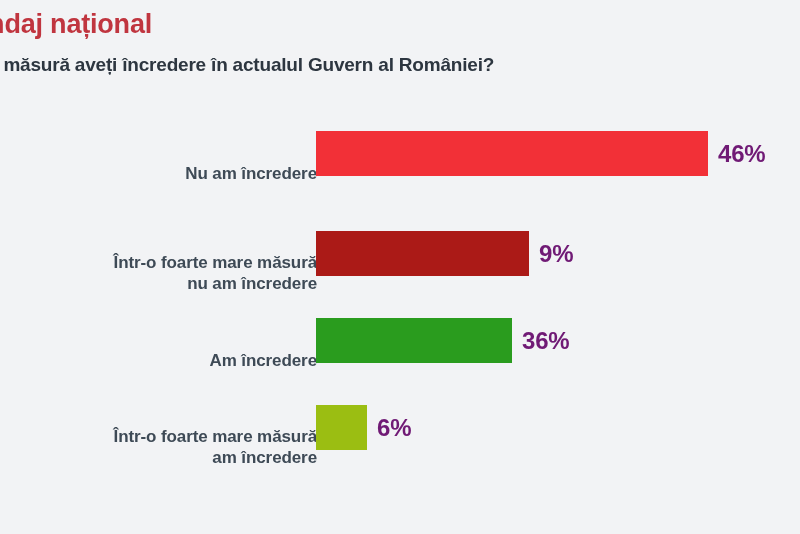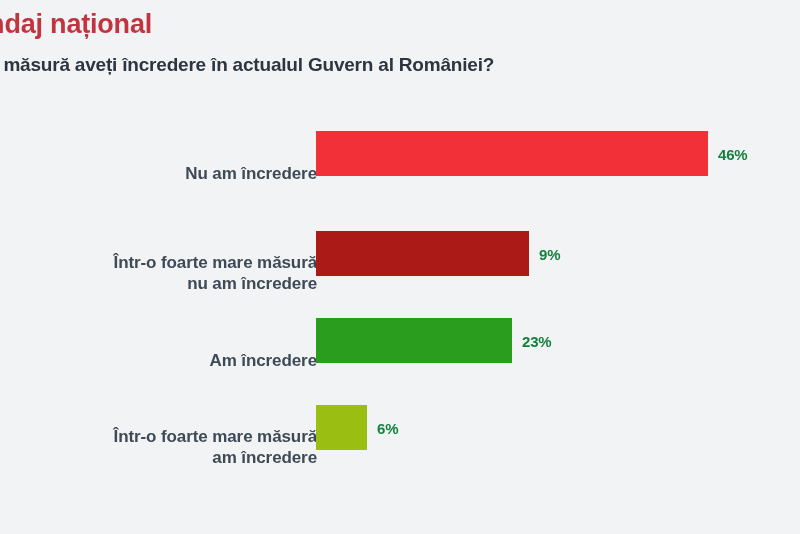--- a/index.html
+++ b/index.html
@@ -73,23 +73,23 @@
     height: 45px;
   }
   .bar {
     height: 45px;
     width: 0;
   }
   .bar-value {
     position: absolute;
     top: 50%;
     transform: translateY(-50%);
-    font-size: 15px;
+    font-size: 24px;
     font-weight: bold;
-    color: #15803d;
+    color: #701a75;
     white-space: nowrap;
     letter-spacing: -0.2px;
   }
 </style>
 </head>
 <body>
 
 <div class="poster">
 
   <div class="title">Sondaj național</div>
@@ -112,21 +112,21 @@
         <div class="bar" style="width: 213px; background: rgb(171, 26, 23);"></div>
       </div>
       <div class="bar-value" style="left: 539px;">9%</div>
     </div>
 
     <div class="row" style="top:206px;">
       <div class="row-label">Am încredere</div>
       <div class="bar-track" style="width: 196px;">
         <div class="bar" style="width: 196px; background: rgb(42, 156, 30);"></div>
       </div>
-      <div class="bar-value" style="left: 522px;">23%</div>
+      <div class="bar-value" style="left: 522px;">36%</div>
     </div>
 
     <div class="row" style="top:293px;">
       <div class="row-label">Într-o foarte mare măsură
 am încredere</div>
       <div class="bar-track" style="width: 51px;">
         <div class="bar" style="width: 51px; background: rgb(155, 190, 18);"></div>
       </div>
       <div class="bar-value" style="left: 377px;">6%</div>
     </div>

